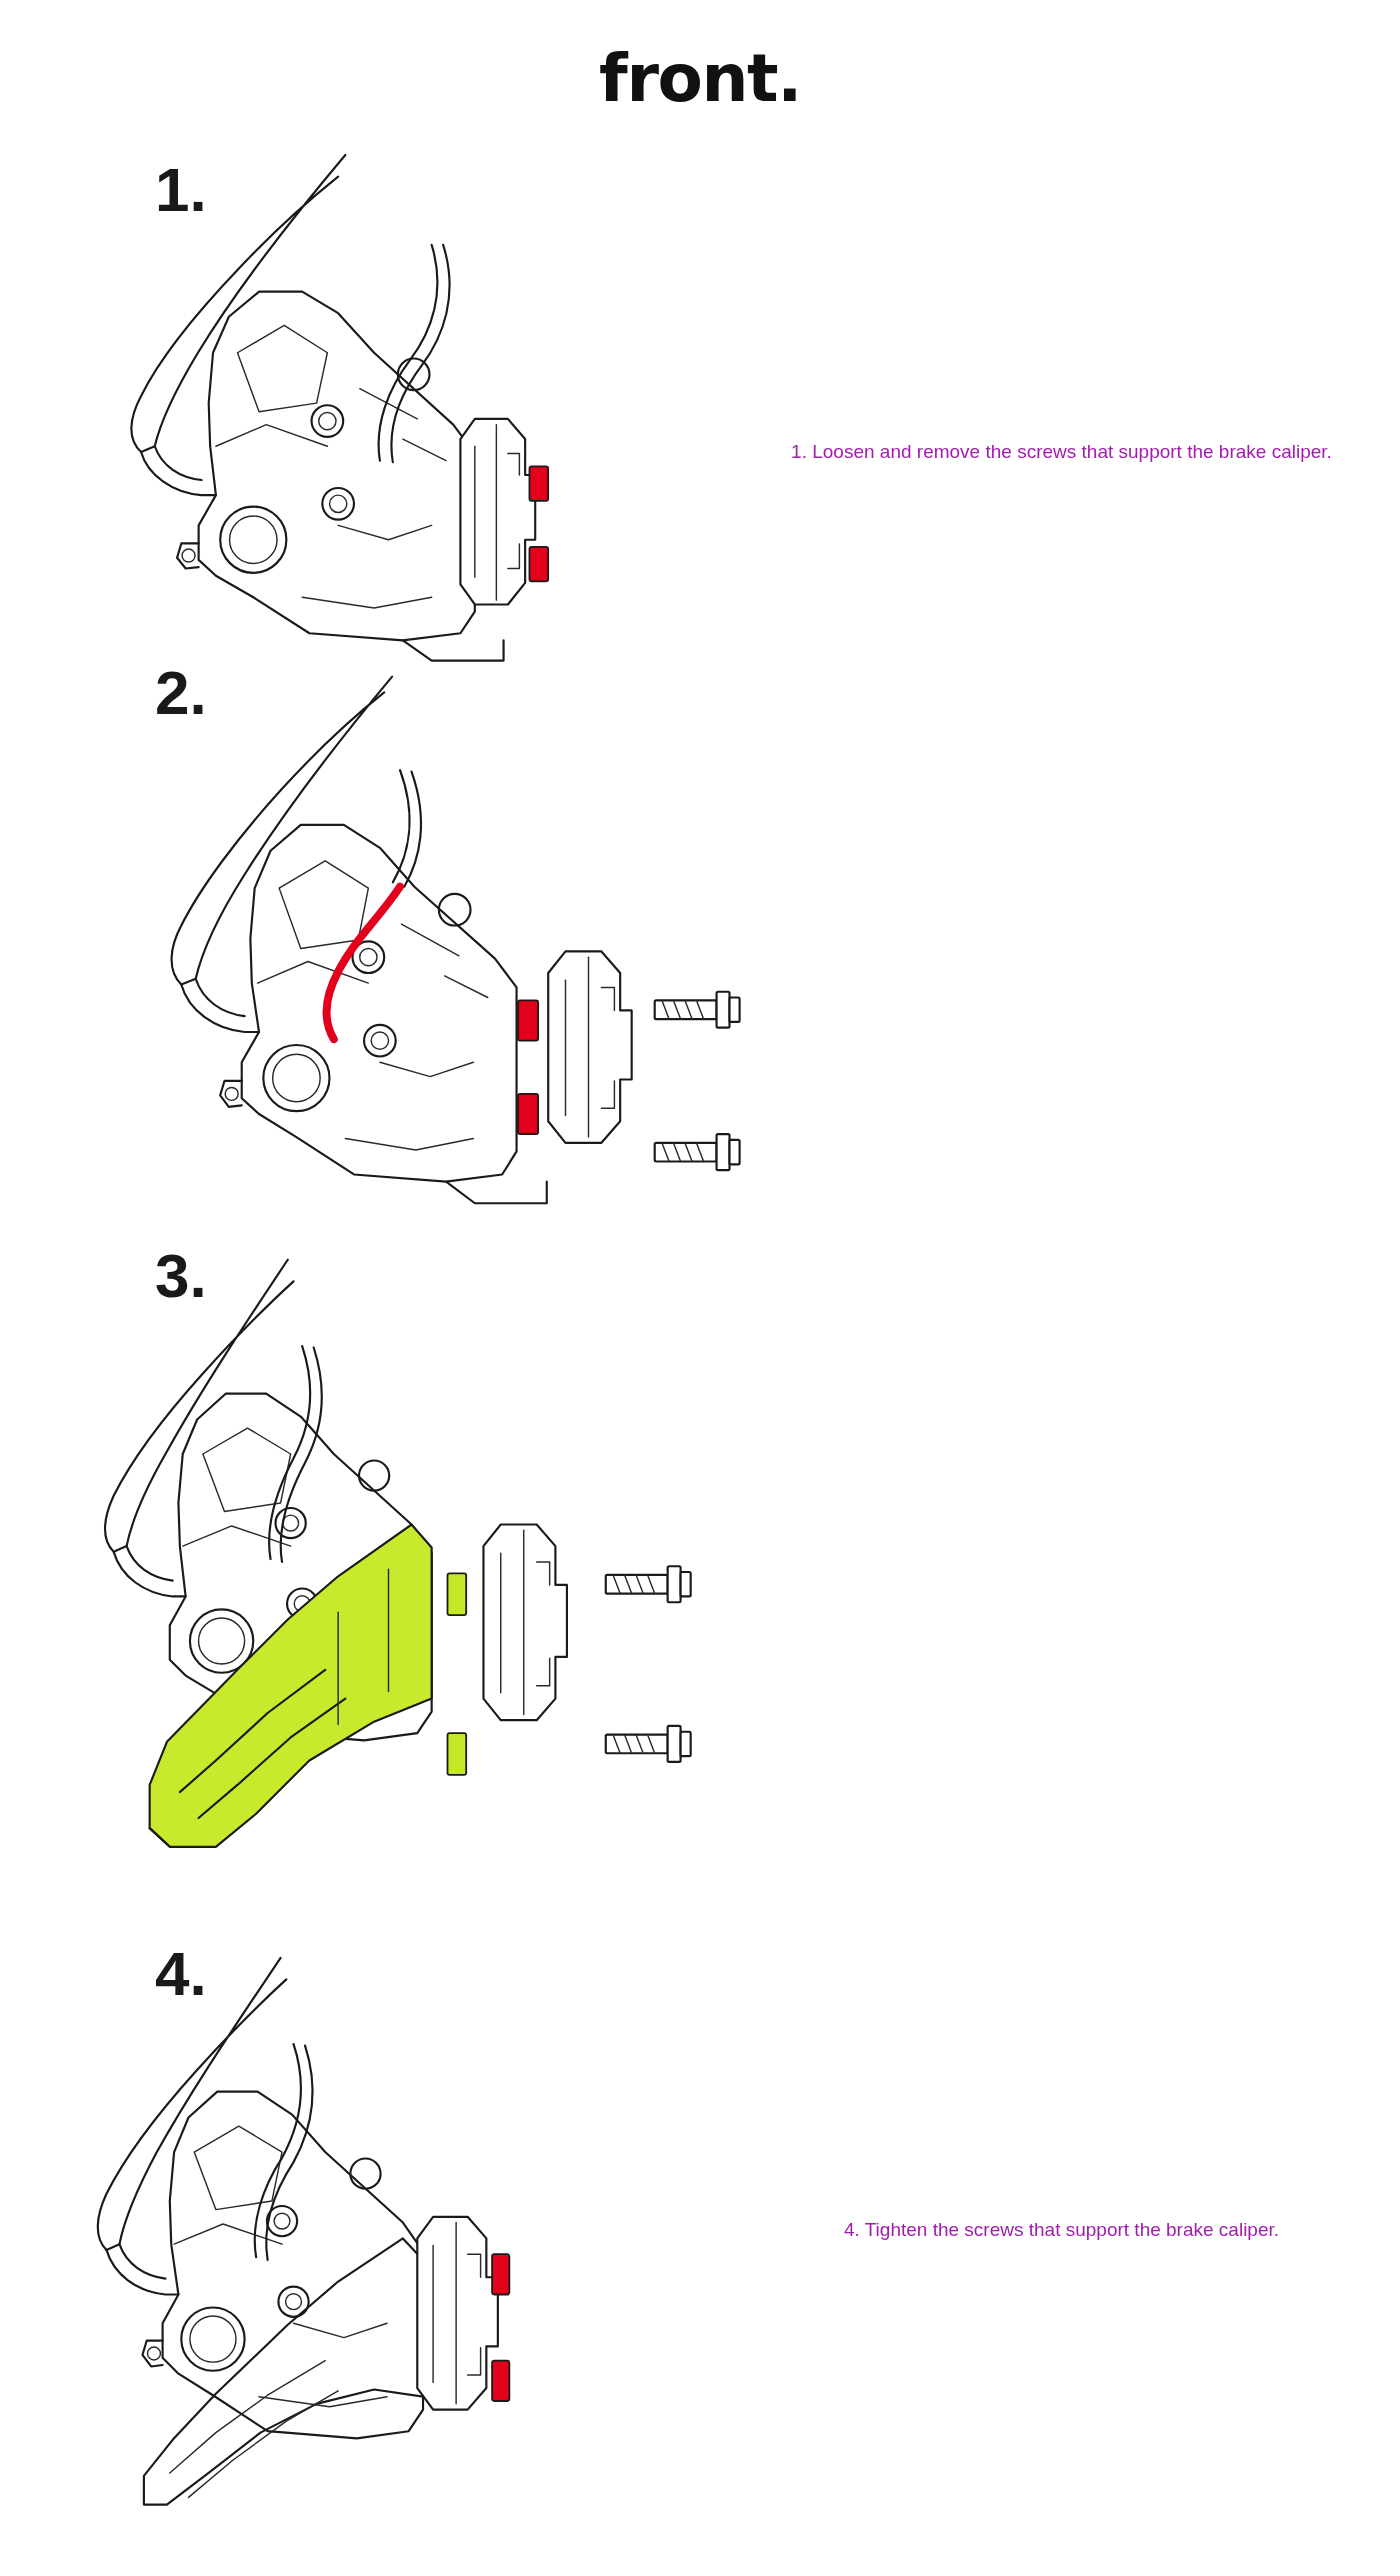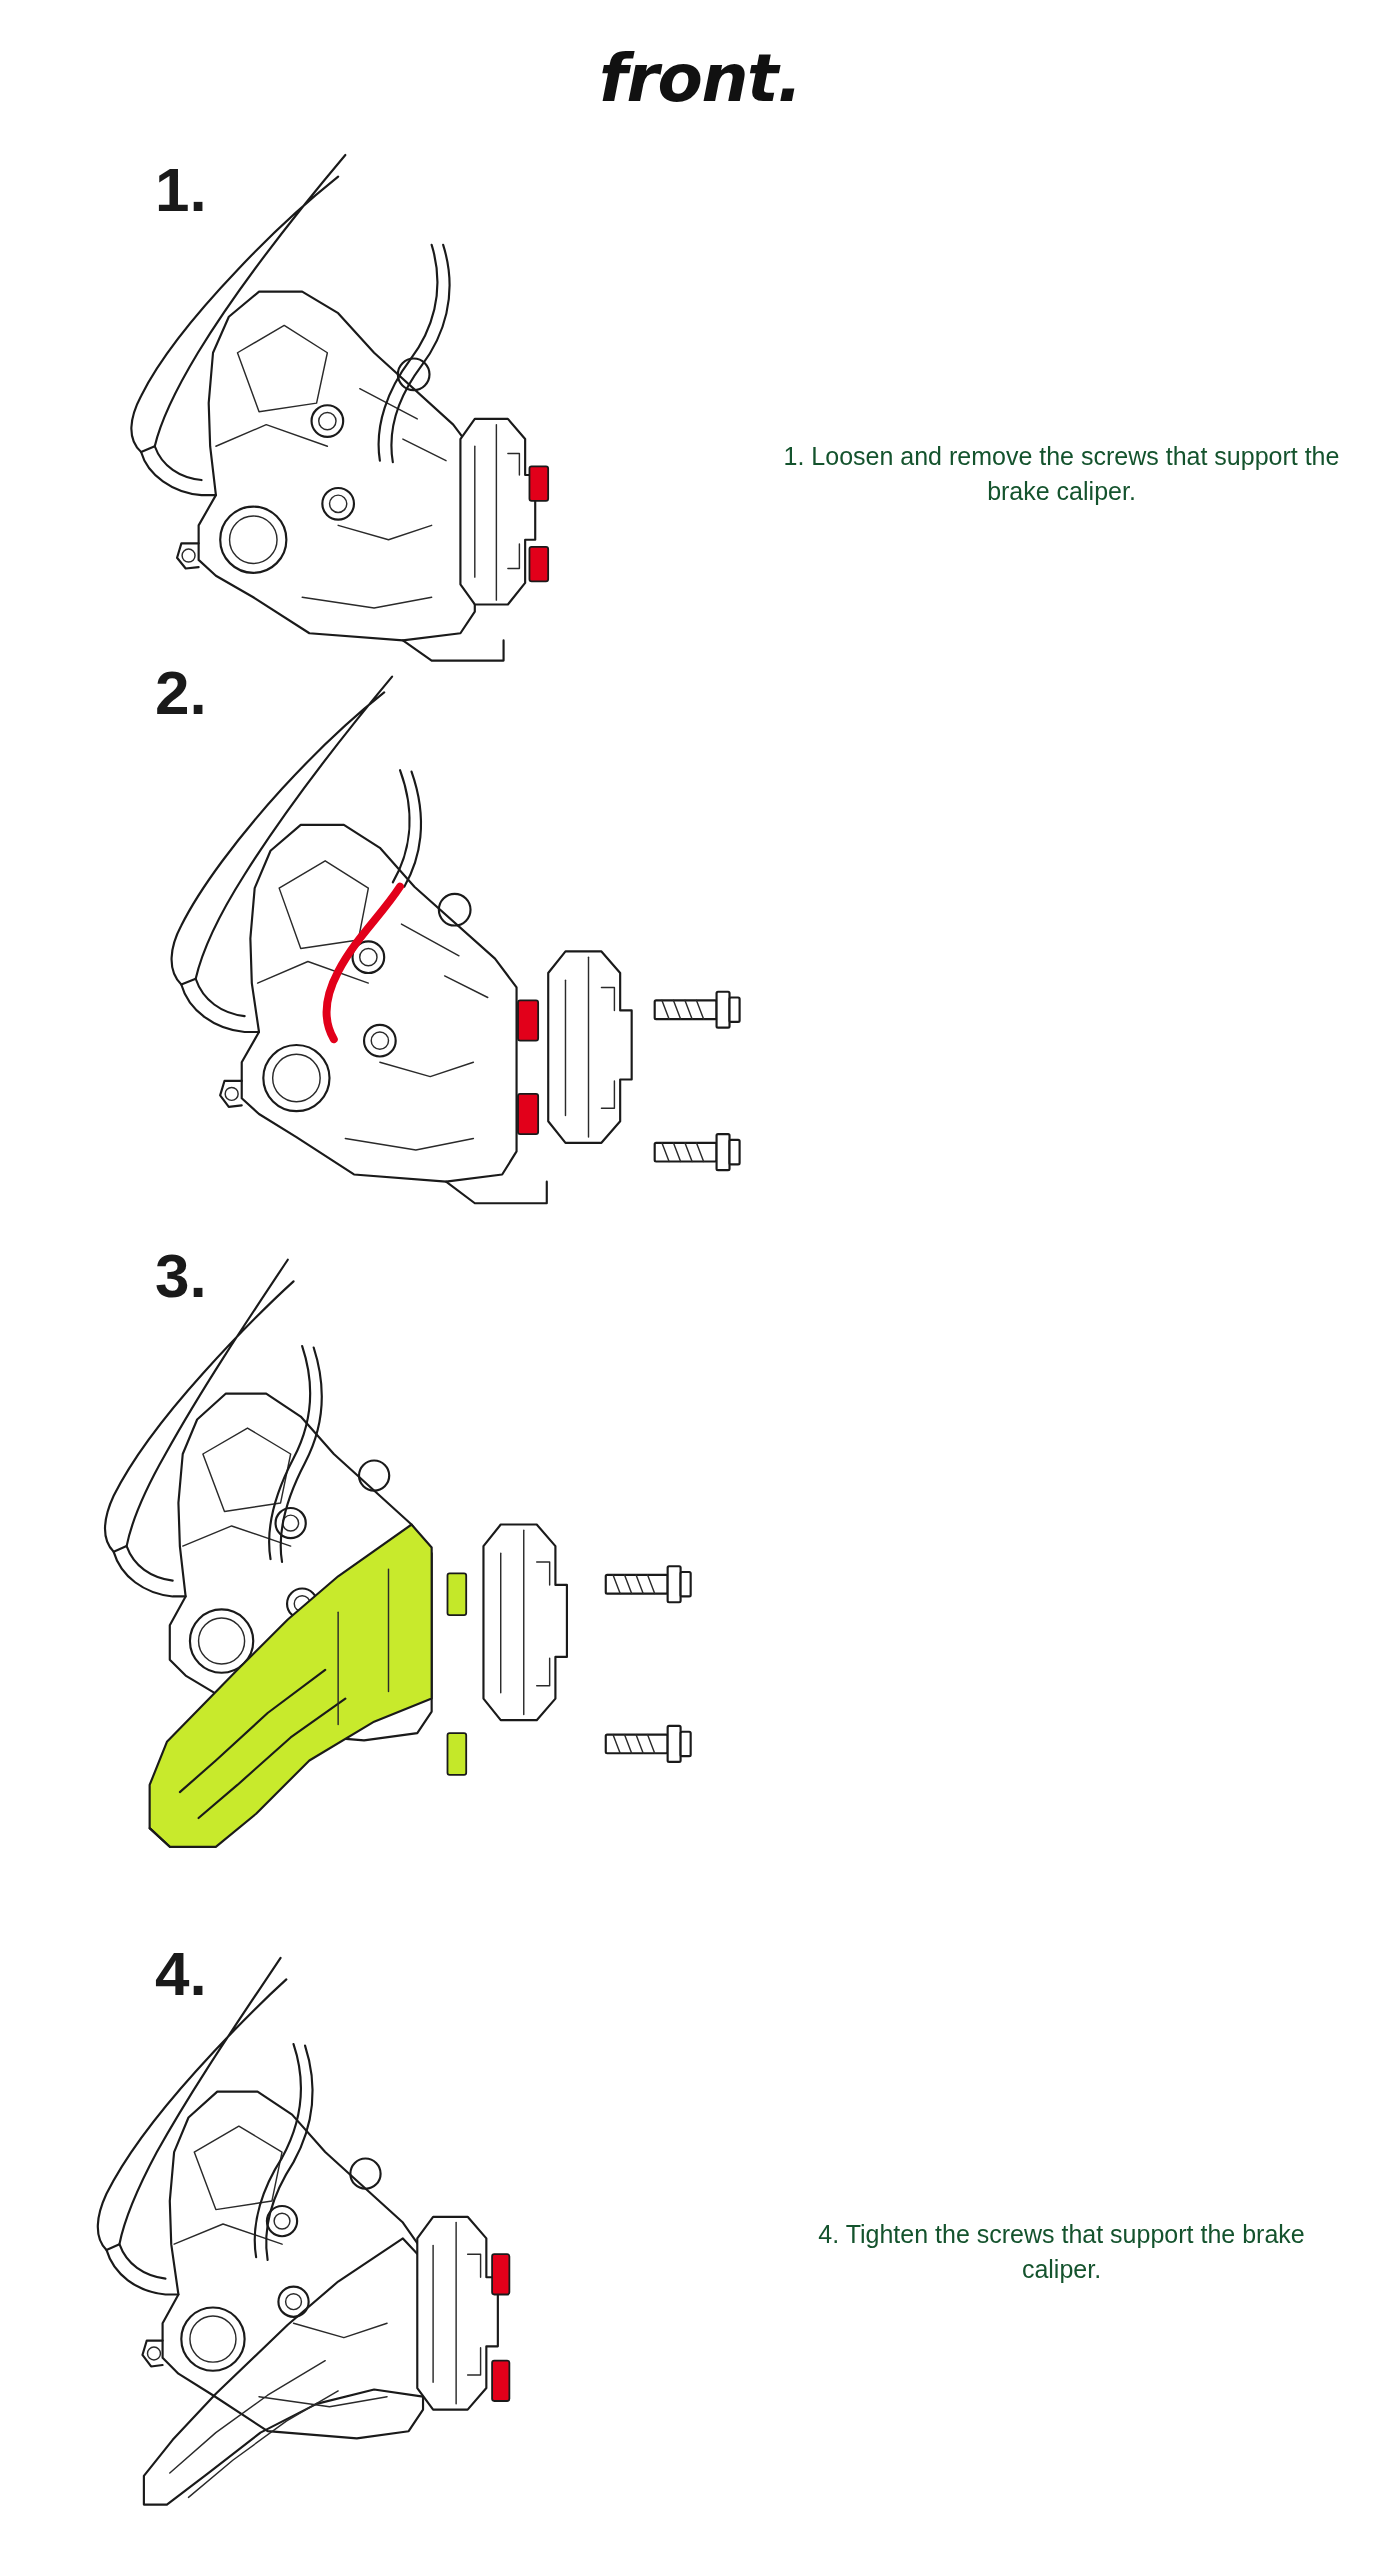--- a/index.html
+++ b/index.html
@@ -27,21 +27,20 @@
     padding-top: 21.6px;
   }
   .brand-wordmark {
     font-family: "DejaVu Sans", sans-serif;
     font-weight: 700;
     font-size: 66px;
     letter-spacing: -1.4px;
     color: #111111;
     line-height: 1;
     position: relative;
-    font-style: italic;
   }
 
   
   .steps {
     position: relative;
     width: 1400px;
   }
   .step {
     position: relative;
     display: flex;
@@ -59,24 +58,24 @@
     font-family: "Liberation Sans", sans-serif;
     font-weight: 700;
     font-size: 62px;
     color: #1a1a1a;
     line-height: 1;
   }
   .step-caption {
     flex: 1 1 auto;
     padding-right: 54px;
     box-sizing: border-box;
-    font-size: 25px;
+    font-size: 19px;
     line-height: 1.38;
     text-align: center;
-    color: #14532d;
+    color: #a21caf;
   }
 
   .fig-svg { display: block; }
 
   
   .ln {
     fill: none;
     stroke: #1a1a1a;
     stroke-width: 3;
     stroke-linejoin: round;

